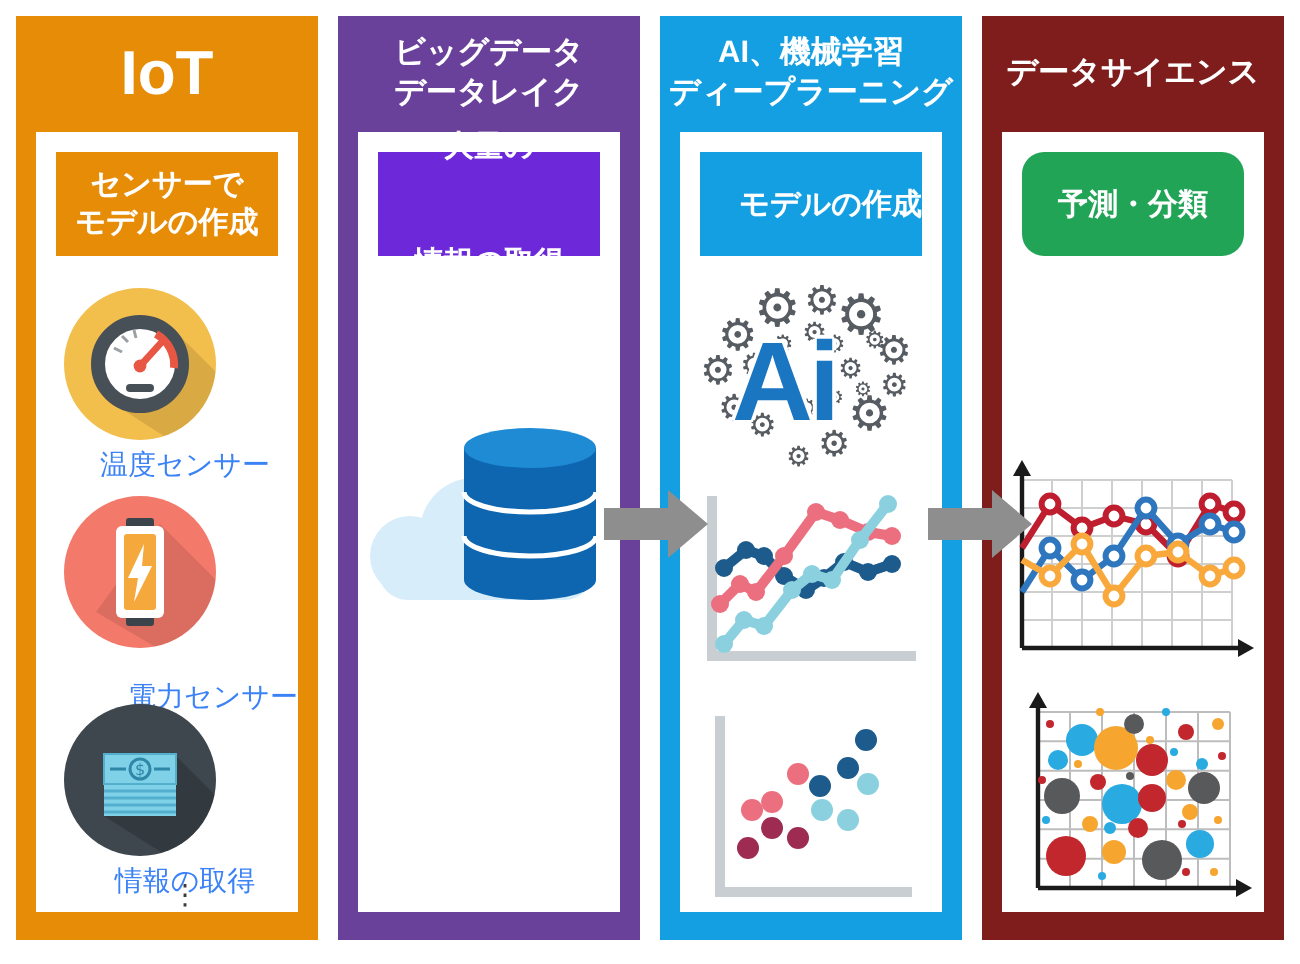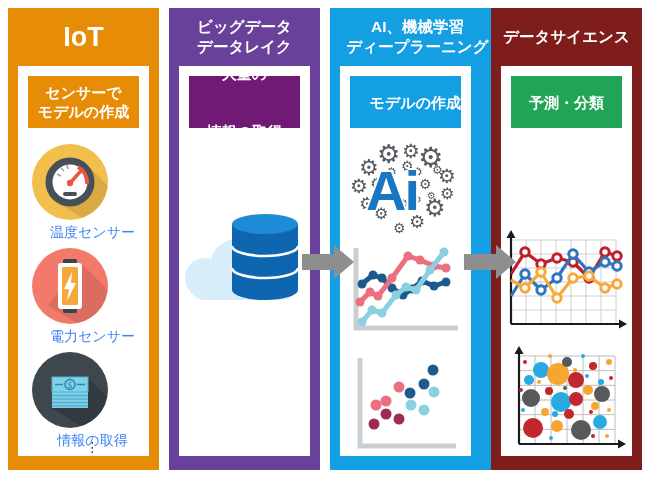--- a/index.html
+++ b/index.html
@@ -7,34 +7,34 @@
     position:relative;width:650px;height:482px;background:#fff;overflow:hidden;
     font-family:"Liberation Sans","DejaVu Sans",sans-serif;
   }
   .col{position:absolute;top:8px;width:151px;height:462px;}
   #col-iot{left:8px;} #col-bigdata{left:169px;} #col-ai{left:330px;} #col-ds{left:491px;}
   .col-title{
     position:absolute;top:0;left:0;right:0;height:58px;
     display:flex;flex-direction:column;align-items:center;justify-content:center;
     color:#fff;font-weight:bold;font-size:15.5px;line-height:20px;text-align:center;white-space:nowrap;
   }
-  .col-title.big{font-size:27px;line-height:30px;border-radius:15px;}
+  .col-title.big{font-size:31px;line-height:30px;border-radius:15px;}
   .panel{position:absolute;left:10px;top:58px;width:131px;height:390px;background:#fff;}
   .subheader{
     position:absolute;left:10px;top:10px;width:111px;height:52px;
     display:flex;flex-direction:column;align-items:center;justify-content:center;
     color:#fff;font-weight:bold;font-size:15px;line-height:19px;text-align:center;white-space:nowrap;
   }
   .sensor-icon{position:absolute;left:12px;width:80px;height:80px;}
   #icon-gauge{top:76px;} #icon-battery{top:180px;} #icon-money{top:284px;}
   .sensor-label{
     position:absolute;left:18px;right:0;text-align:center;
     font-size:14px;color:#3b82f6;white-space:nowrap;
   }
-  #label-gauge{top:158px;} #label-battery{top:262px;} #label-money{top:366px;}
+  #label-gauge{top:158px;} #label-battery{top:274px;text-align:right;} #label-money{top:366px;}
   .more-ellipsis{position:absolute;left:18px;right:0;top:374px;text-align:center;font-size:14px;color:#3A3A3A;line-height:14px;}
   #cloud-db{position:absolute;left:2px;top:140px;width:128px;height:96px;}
   
   .ai-brain{position:absolute;left:8px;top:76px;width:115px;height:94px;}
   .gear{position:absolute;color:#565C61;line-height:1;user-select:none;}
   .ai-text{
     position:absolute;left:18px;top:16px;z-index:3;
     font-weight:bold;font-size:56px;letter-spacing:-2px;color:#1B76C1;
     text-shadow:-2px 0 #fff,2px 0 #fff,0 -2px #fff,0 2px #fff,-1px -1px #fff,1px 1px #fff,-1px 1px #fff,1px -1px #fff;
   }
@@ -126,40 +126,40 @@
       <div class="more-ellipsis">⋮</div>
     </div>
   </section>
 
   <section class="col" id="col-bigdata" style="background: rgb(105, 64, 154);">
     <div class="col-title">
       <span>ビッグデータ</span>
       <span>データレイク</span>
     </div>
     <div class="panel">
-      <div class="subheader" style="background: #701a75; gap: 39px;">
+      <div class="subheader" style="background: #6d28d9; gap: 39px;">
         <span>大量の</span>
         <span>情報の取得</span>
       </div>
 
       <svg id="cloud-db" viewBox="0 0 128 96">
         <circle cx="24" cy="72" r="20" fill="#D7EDFA"></circle>
         <circle cx="56" cy="60" r="27" fill="#D7EDFA"></circle>
         <circle cx="92" cy="68" r="22" fill="#D7EDFA"></circle>
         <rect x="8" y="64" width="108" height="30" rx="15" fill="#D7EDFA"></rect>
         <rect x="51" y="18" width="66" height="66" fill="#0F66B0"></rect>
         <ellipse cx="84" cy="84" rx="33" ry="10" fill="#0F66B0"></ellipse>
         <path d="M51,40 A33,10 0 0 0 117,40" fill="none" stroke="#fff" stroke-width="2.6"></path>
         <path d="M51,62 A33,10 0 0 0 117,62" fill="none" stroke="#fff" stroke-width="2.6"></path>
         <ellipse cx="84" cy="18" rx="33" ry="10" fill="#1E8BD4"></ellipse>
       </svg>
     </div>
   </section>
 
-  <section class="col" id="col-ai" style="background: rgb(20, 159, 226); padding-left: 24px;">
+  <section class="col" id="col-ai" style="background: rgb(20, 159, 226);">
     <div class="col-title">
       <span>AI、機械学習</span>
       <span>ディープラーニング</span>
     </div>
     <div class="panel">
       <div class="subheader" style="background: rgb(20, 159, 226); align-items: flex-end;">
         <span>モデルの作成</span>
       </div>
       <div class="ai-brain" id="ai-brain">
         <span class="ai-text">Ai</span>
@@ -232,21 +232,21 @@
           <circle cx="26" cy="74" r="5.5" fill="#9E2B52"></circle>
         </svg>
     </div>
   </section>
 
   <section class="col" id="col-ds" style="background: #7f1d1d;">
     <div class="col-title">
       <span>データサイエンス</span>
     </div>
     <div class="panel">
-      <div class="subheader" style="background: rgb(34, 164, 87);">
+      <div class="subheader" style="background: rgb(34, 164, 87); border-radius: 11px;">
         <span>予測・分類</span>
       </div>
       <svg class="chart" id="chart-pred-line" viewBox="0 0 127 108">
           <line x1="23" y1="12" x2="23" y2="96" stroke="#CFCFCF" stroke-width="1"></line>
           <line x1="38" y1="12" x2="38" y2="96" stroke="#CFCFCF" stroke-width="1"></line>
           <line x1="53" y1="12" x2="53" y2="96" stroke="#CFCFCF" stroke-width="1"></line>
           <line x1="68" y1="12" x2="68" y2="96" stroke="#CFCFCF" stroke-width="1"></line>
           <line x1="83" y1="12" x2="83" y2="96" stroke="#CFCFCF" stroke-width="1"></line>
           <line x1="98" y1="12" x2="98" y2="96" stroke="#CFCFCF" stroke-width="1"></line>
           <line x1="8" y1="26" x2="113" y2="26" stroke="#CFCFCF" stroke-width="1"></line>

